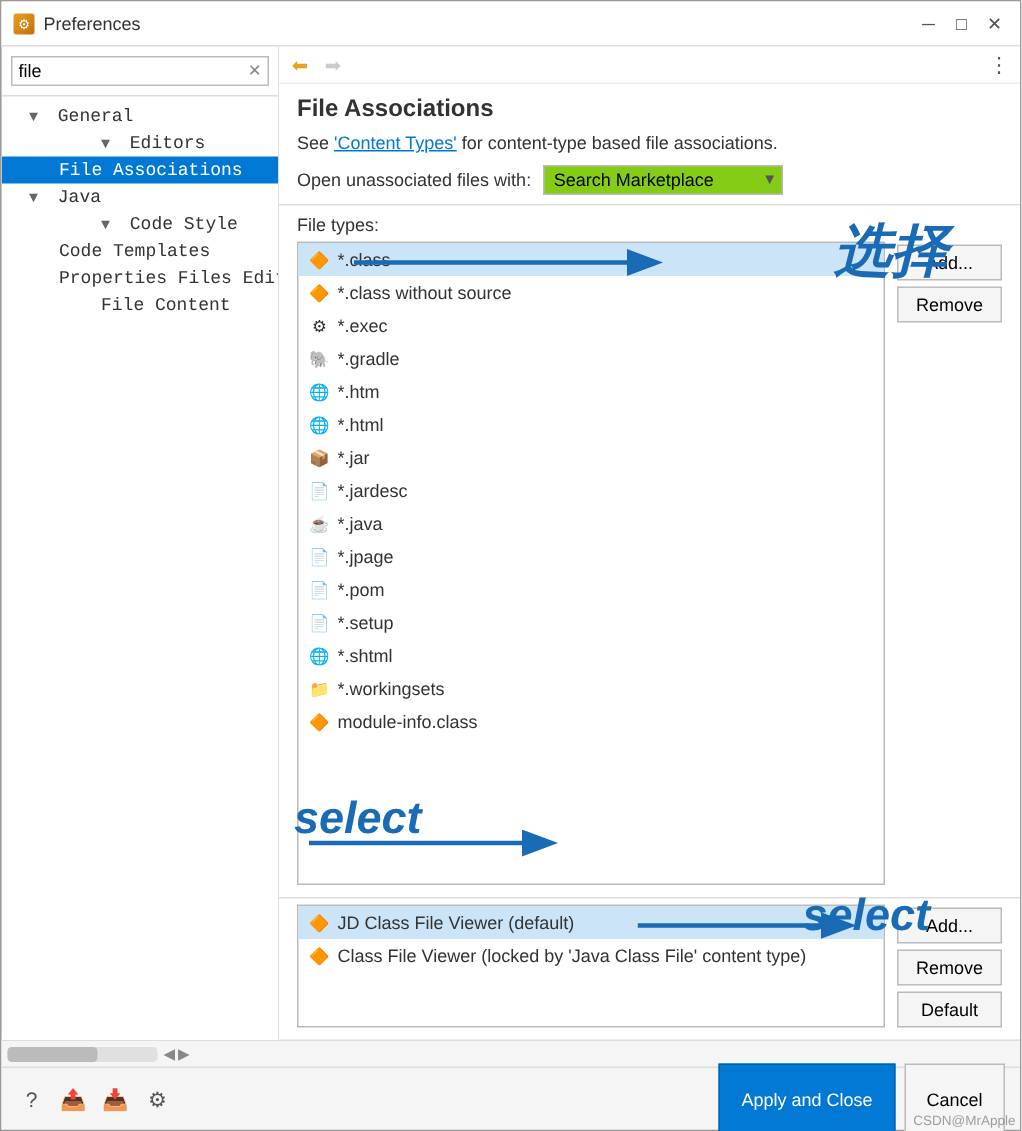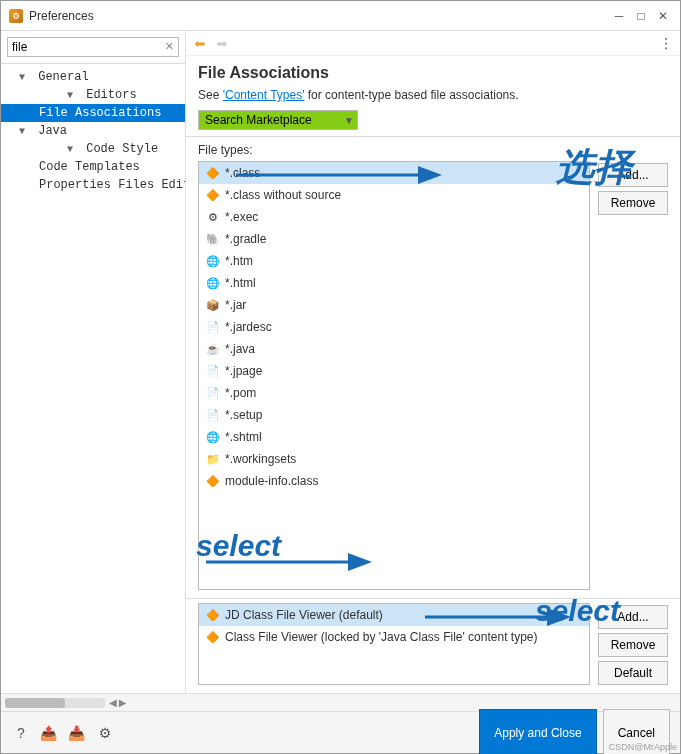--- a/index.html
+++ b/index.html
@@ -404,39 +404,43 @@
         <div class="tree-item indent2">
           <span class="tree-expand">▼</span>
           <span>Code Style</span>
         </div>
         <div class="tree-item indent3">
           <span>Code Templates</span>
         </div>
         <div class="tree-item indent3">
           <span>Properties Files Edito</span>
         </div>
+        <div class="tree-item indent2">
+          <span>File Content</span>
+        </div>
       </div>
     </div>
 
     <div class="main-panel">
 
       <div class="toolbar">
         <div class="toolbar-nav">
           <button class="toolbar-btn" style="color:#e8a020;">⬅</button>
           <button class="toolbar-btn" style="color:#ccc;">➡</button>
         </div>
         <button class="toolbar-btn toolbar-more">⋮</button>
       </div>
 
       <div class="panel-header">
         <div class="panel-title">File Associations</div>
         <div class="content-types-line">
           <span>See </span><a class="content-types-link">'Content Types'</a><span> for content-type based file associations.</span>
         </div>
         <div class="open-unassoc-line">
+          <span>Open unassociated files with:</span>
           <div class="select-wrapper">
             <select class="marketplace-select">
               <option>Search Marketplace</option>
             </select>
             <span class="select-arrow">▼</span>
           </div>
         </div>
       </div>
 
       <div class="panel-content-wrapper">

